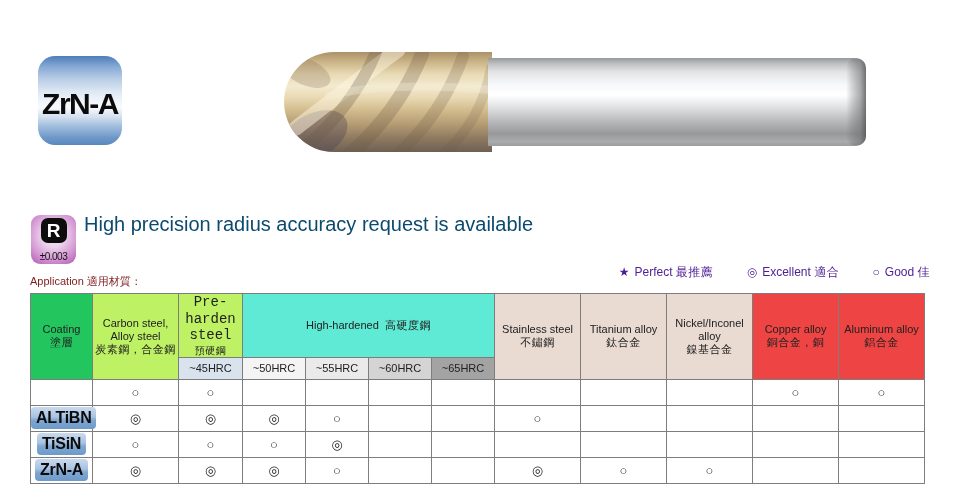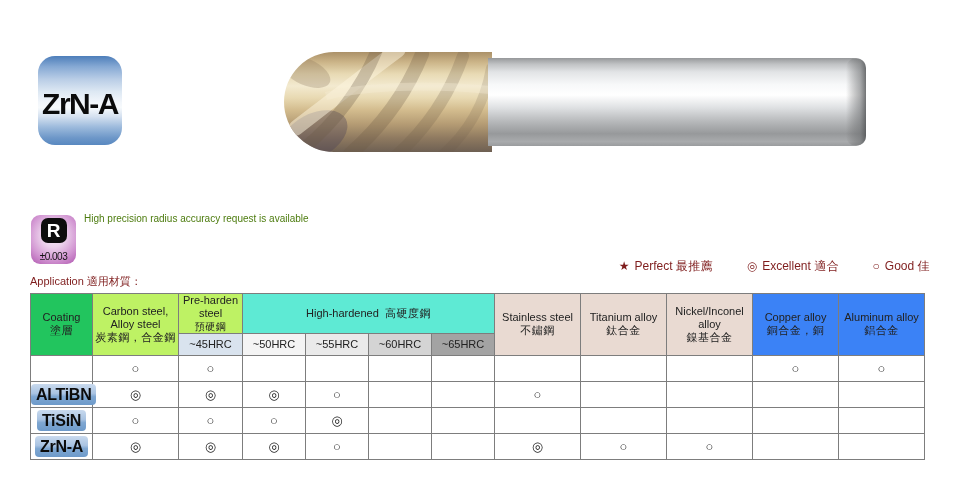--- a/index.html
+++ b/index.html
@@ -35,63 +35,63 @@
     background:radial-gradient(circle at 50% 42%, #f7eaf7 0%, #ecd2ec 32%, #d194d1 68%, #b058b0 100%);
     text-align:center;
   }
   .r-glyph{
     width:26px;height:25px;margin:3px auto 0 auto;border-radius:7px;
     background:#0d0d0d;display:flex;align-items:center;justify-content:center;
   }
   .r-glyph span{color:#ffffff;font-weight:bold;font-size:19px;line-height:1;}
   .r-tol{font-size:10px;font-weight:normal;color:#141414;margin-top:8px;letter-spacing:-0.5px;}
   .feature-text{position:absolute;left:53px;top:0;white-space:nowrap;}
-  .ft-en{font-size:10px;color:#4d7c0f;}
+  .ft-en{font-size:20px;color:#0c4a6e;}
   .ft-zh{font-size:16.5px;color:#121212;margin-top:4px;letter-spacing:1px;}
 
   
   .app-title{position:absolute;left:30px;top:274px;font-size:11px;color:#7f1d1d;}
-  .legend{position:absolute;right:30px;top:258px;font-size:12px;color:#7f1d1d;white-space:nowrap;}
+  .legend{position:absolute;right:30px;top:264px;font-size:12px;color:#4c1d95;white-space:nowrap;}
   .legend .group{margin-left:30px;}
   .legend .sym{margin-right:5px;}
 
   
   table.app-table{
     position:absolute;left:30px;top:293px;width:894px;
     border-collapse:collapse;table-layout:fixed;
     border:1px solid #5f5f5f;
   }
   .app-table th,.app-table td{
     border:1px solid #7d7d7d;padding:0;margin:0;
     text-align:center;vertical-align:middle;font-weight:normal;color:#222;
   }
   .app-table thead tr.hr1{height:29px;}
   .app-table thead tr.hr2{height:22px;}
   .app-table tbody tr{height:26px;}
   .app-table thead th{font-size:11px;line-height:1.18;}
   .zh{letter-spacing:0.5px;}
-  .small-en{font-size:11px;}
+  .small-en{font-size:14px;font-family:Liberation Mono, monospace;}
   .small-zh{font-size:10px;}
   .hrc{font-size:10px;color:#222;}
 
   col.c-coat{width:62px;}  col.c-carbon{width:86px;} col.c-ph{width:64px;}
   col.c-h50{width:63px;}   col.c-h55{width:63px;}    col.c-h60{width:63px;}
   col.c-h65{width:63px;}   col.c-ss{width:86px;}     col.c-ti{width:86px;}
   col.c-ni{width:86px;}    col.c-cu{width:86px;}     col.c-al{width:86px;}
 
   .h-coating{background:#22c55e;font-size:11.5px;}
   .h-carbon,.h-preharden{background:#bef264;}
   .h-hrc45{background:#d9e3ee;}
   .h-highhard{background:#5eead4;}
   .h-hrc50{background:#f4f4f4;}
   .h-hrc55{background:#eaeaea;}
   .h-hrc60{background:#d4d4d4;}
   .h-hrc65{background:#a3a3a3;}
   .h-stainless,.h-titanium,.h-nickel{background:#e9dad2;}
-  .h-copper,.h-aluminum{background:#3b82f6;}
+  .h-copper,.h-aluminum{background:#ef4444;}
 
   .app-table tbody td{font-size:13px;background:#ffffff;}
   td.diag{
     background:linear-gradient(to bottom right,
       #ffffff calc(50% - 0.6px), #9a9a9a calc(50% - 0.6px),
       #9a9a9a calc(50% + 0.6px), #ffffff calc(50% + 0.6px));
   }
   .row-badge{
     display:inline-block;padding:2px 5px;border-radius:4px;
     background:linear-gradient(180deg,#c9daee 0%,#a9c3e2 45%,#7fa7d2 60%,#6d9aca 100%);

